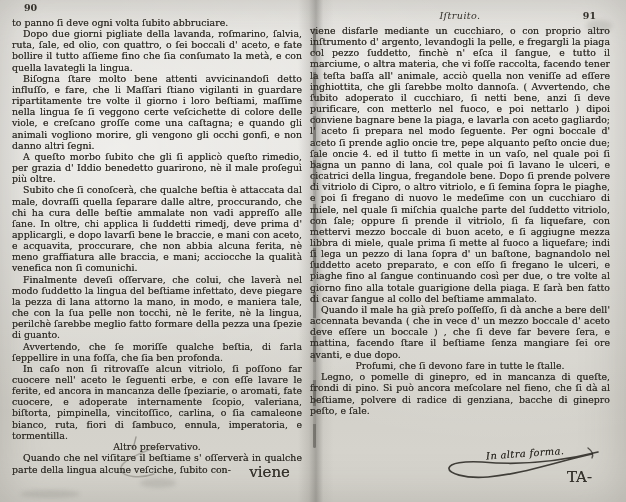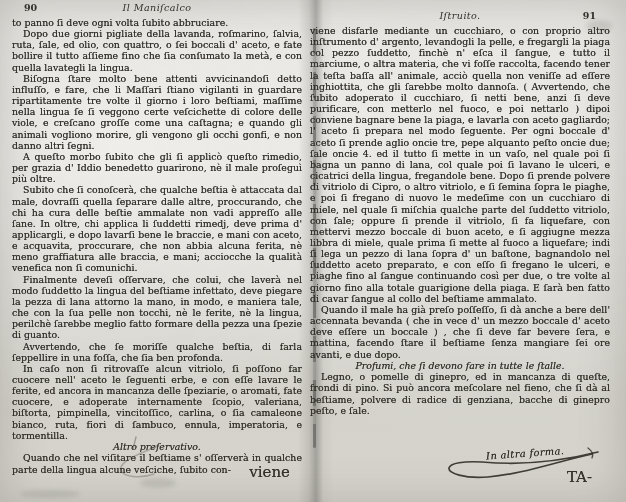--- a/index.html
+++ b/index.html
@@ -21,21 +21,21 @@
   .pagenum { position:absolute; top:0; font-size:9.5px; font-weight:bold; }
   .pagenum-left  { left:12px; }
   .pagenum-right { right:14px; }
   .body-text p {
     margin:0; text-align:justify; text-indent:11px;
     font-size:9.4px; line-height:11.15px; letter-spacing:.02px;
     text-shadow:0 0 .5px rgba(52,49,43,.85);
   }
   .body-text p.cont { text-indent:0; }
   .heading {
-    text-align:center; font-style:italic; font-size:9.4px; line-height:11.5px;
+    text-align:center; font-size:9.4px; line-height:11.5px;
     margin:0; text-shadow:0 0 .5px rgba(52,49,43,.8);
   }
   .catchword {
     position:absolute; font-size:15px; text-shadow:0 0 .5px rgba(52,49,43,.8);
   }
   .catchword-left  { top:463px; right:14px; }
   .catchword-right { top:468px; right:18px; }
   .handwritten-note {
     position:absolute; top:447px; left:184px; width:100px;
     font-style:italic; font-size:9.8px; letter-spacing:.4px; color:#2c2923;
@@ -64,21 +64,20 @@
 
   <div class="gutter"></div>
   <div class="crease-line"></div>
   <div class="smudge smudge-1"></div>
   <div class="smudge smudge-2"></div>
   <div class="smudge smudge-3"></div>
 
   <div class="page page-left">
     <div class="pagehead">
       <span class="pagenum pagenum-left">90</span>
-      <div class="running-title">Il Maniſcalco</div>
     </div>
     <div class="body-text">
       <p class="cont">to panno ſi deve ogni volta ſubito abbruciare.</p>
       <p>Dopo due giorni pigliate della lavanda, roſmarino, ſalvia, ruta, ſale, ed olio, con quattro, o ſei boccali d' aceto, e fate bollire il tutto aſſieme fino che ſia conſumato la metà, e con quella lavategli la lingua.</p>
       <p>Biſogna ſtare molto bene attenti avvicinandoſi detto influſſo, e fare, che li Maſſari ſtiano vigilanti in guardare ripartitamente tre volte il giorno i loro beſtiami, maſſime nella lingua ſe ſi veggono certe veſcichette di colore delle viole, e creſcano groſſe come una caſtagna; e quando gli animali vogliono morire, gli vengono gli occhi gonfi, e non danno altri ſegni.</p>
       <p>A queſto morbo ſubito che gli ſi applicò queſto rimedio, per grazia d' Iddio benedetto guarirono, nè il male proſeguì più oltre.</p>
       <p>Subito che ſi conoſcerà, che qualche beſtia è attaccata dal male, dovraſſi quella ſeparare dalle altre, proccurando, che chi ha cura delle beſtie ammalate non vadi appreſſo alle ſane. In oltre, chi applica li ſuddetti rimedj, deve prima d' applicargli, e dopo lavarſi bene le braccie, e mani con aceto, e acquavita, proccurare, che non abbia alcuna ferita, nè meno graffiatura alle braccia, e mani; acciocche la qualità venefica non ſi comunichi.</p>
       <p>Finalmente deveſi oſſervare, che colui, che laverà nel modo ſuddetto la lingua del beſtiame infettato, deve piegare la pezza di lana attorno la mano, in modo, e maniera tale, che con la ſua pelle non tocchi, nè le ferite, nè la lingua, perilchè ſarebbe meglio fatto formare della pezza una ſpezie di guanto.</p>
       <p>Avvertendo, che ſe moriſſe qualche beſtia, di farla ſeppellire in una foſſa, che ſia ben profonda.</p>
       <p>In caſo non ſi ritrovaſſe alcun vitriolo, ſi poſſono far cuocere nell' aceto le ſeguenti erbe, e con eſſe lavare le ferite, ed ancora in mancanza delle ſpeziarie, o aromati, fate cuocere, e adoperate internamente ſcopio, valeriana, biſtorta, pimpinella, vincitoſſico, carlina, o ſia camaleone bianco, ruta, fiori di ſambuco, ennula, imperatoria, e tormentilla.</p>

